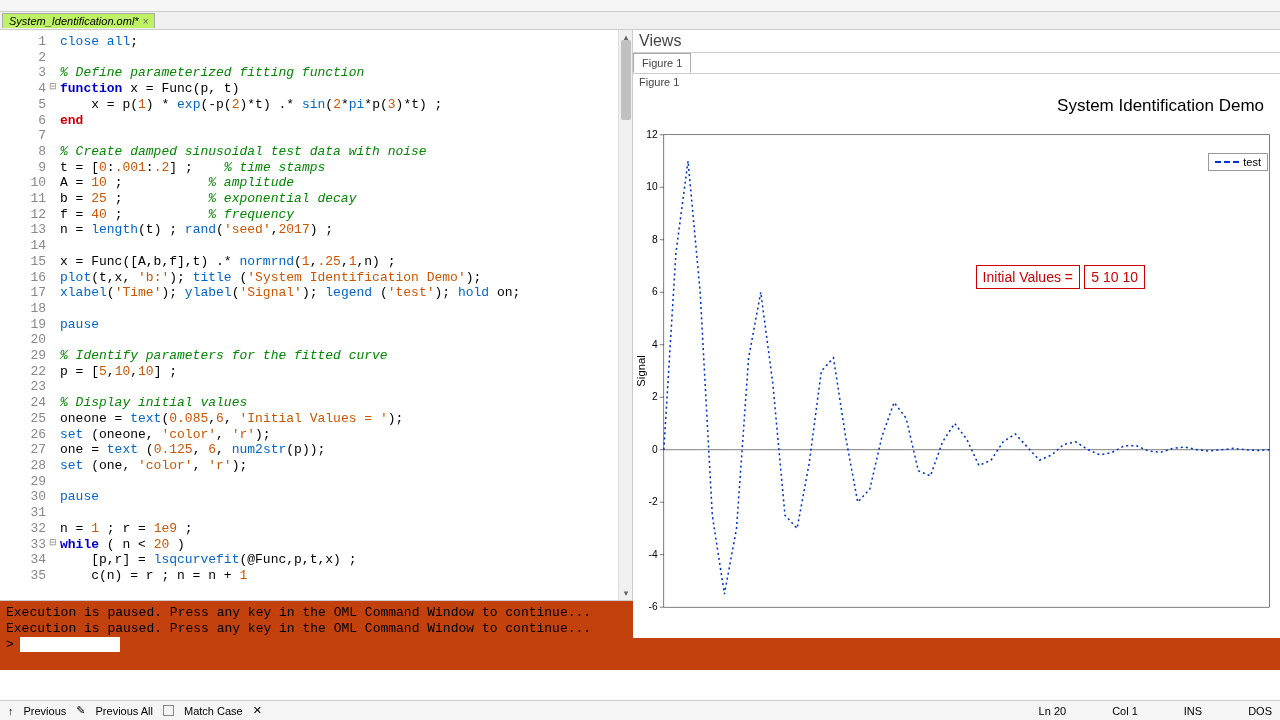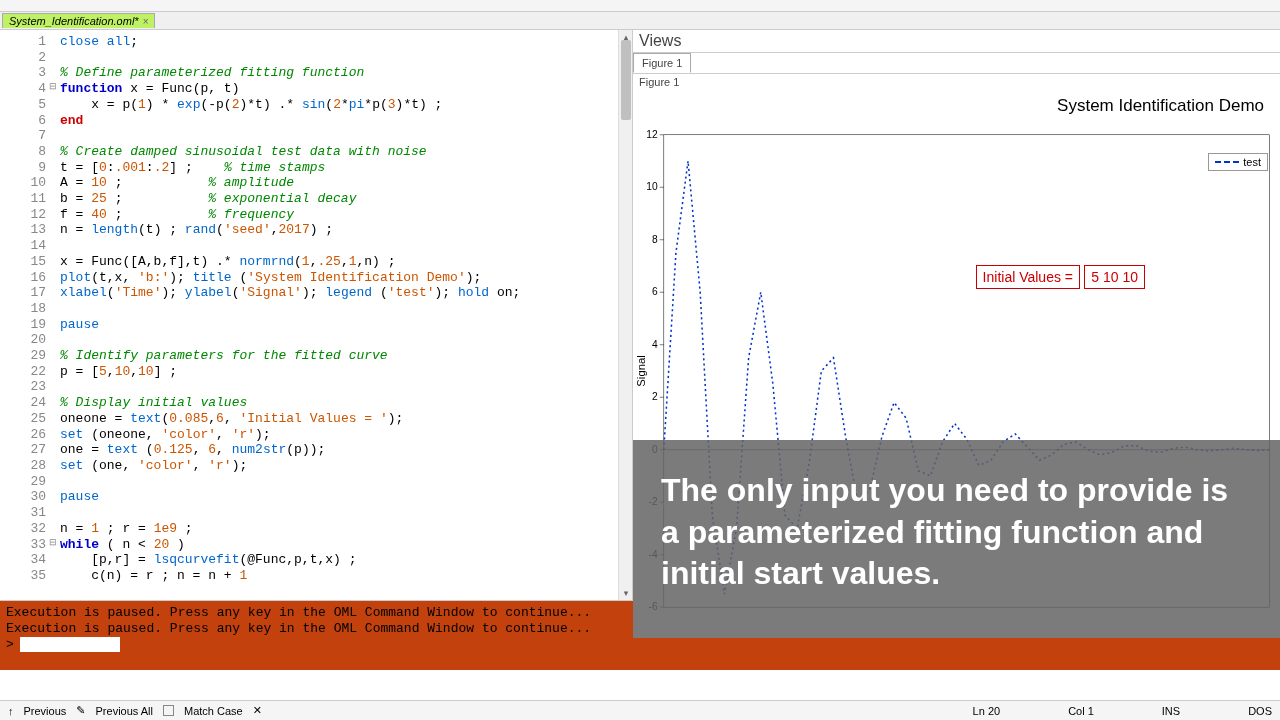--- a/index.html
+++ b/index.html
@@ -48,21 +48,21 @@
 .overlay-message { position: absolute; left: 0; right: 0; bottom: 0; top: 350px; background: rgba(100,100,100,0.85); color: #fff; padding: 30px 28px; font-family: Arial, sans-serif; }
 .overlay-text { font-size: 32px; font-weight: bold; line-height: 1.3; }
 
 .console-panel { height: 70px; border-top: 1px solid #ccc; font-family: 'Courier New', monospace; font-size: 13px; padding: 4px 6px; background: #c2410c; }
 .console-line { line-height: 16px; }
 .prompt-line { display: flex; align-items: center; }
 .cursor-input { border: none; outline: none; font-family: inherit; font-size: inherit; width: 100px; margin-left: 6px; }
 
 .status-bar { position: absolute; bottom: 0; left: 0; right: 0; height: 20px; border-top: 1px solid #ccc; background: #f5f5f5; display: flex; align-items: center; font-size: 11px; padding: 0 8px; gap: 14px; }
 .status-left { display: flex; gap: 10px; align-items: center; }
-.status-right { margin-left: auto; display: flex; gap: 68px; }
+.status-right { margin-left: auto; display: flex; gap: 46px; }
 .checkbox { width: 11px; height: 11px; border: 1px solid #888; display: inline-block; vertical-align: middle; }
 </style>
 </head>
 <body>
 
 <div class="top-bar"></div>
 
 <div class="tab-bar">
   <div class="file-tab">
     <span>System_Identification.oml*</span>
@@ -155,23 +155,20 @@
             <text x="12" y="240" text-anchor="middle" font-size="11" transform="rotate(-90 12 240)">Signal</text>
             <path d="M30 316.6666666666667 L41.8 125 L53.6 35.55555555555554 L65.4 163.33333333333337 L77.2 380.55555555555554 L89 457.22222222222223 L100.8 393.33333333333337 L112.6 227.22222222222223 L124.4 163.33333333333337 L136.2 252.77777777777777 L148 380.55555555555554 L159.79999999999998 393.33333333333337 L171.6 329.44444444444446 L183.39999999999998 240 L195.2 227.22222222222223 L207 303.8888888888889 L218.8 367.77777777777777 L230.60000000000002 355 L242.39999999999995 303.8888888888889 L254.19999999999996 270.66666666666663 L266 286 L277.79999999999995 337.1111111111111 L289.59999999999997 342.22222222222223 L301.4 309 L313.2 291.1111111111111 L325 306.44444444444446 L336.79999999999995 332 L348.59999999999997 326.8888888888889 L360.4 309 L372.2 301.33333333333337 L384 314.11111111111114 L395.8 326.8888888888889 L407.6 321.7777777777778 L419.40000000000003 311.55555555555554 L431.20000000000005 309 L443.00000000000006 316.6666666666667 L454.7999999999999 321.7777777777778 L466.5999999999999 319.22222222222223 L478.3999999999999 312.83333333333337 L490.19999999999993 312.83333333333337 L501.99999999999994 317.94444444444446 L513.8 319.22222222222223 L525.5999999999999 315.3888888888889 L537.3999999999999 314.11111111111114 L549.1999999999999 316.6666666666667 L561 317.94444444444446 L572.8 316.6666666666667 L584.6 315.3888888888889 L596.4 316.6666666666667 L608.2 317.43333333333334 L620 316.6666666666667" fill="none" stroke="#0033cc" stroke-width="1.5" stroke-dasharray="2,3"></path>
           </g>
         </svg>
       <div class="legend-box">
         <span class="legend-line"></span>
         <span>test</span>
       </div>
       <div class="annotation-box anno1">Initial Values =</div>
       <div class="annotation-box anno2">5  10  10</div>
-      <div class="overlay-message">
-        <div class="overlay-text">The only input you need to provide is a parameterized fitting function and initial start values.</div>
-      </div>
     </div>
   </div>
 </div>
 
 <div class="console-panel">
   <div class="console-line">Execution is paused. Press any key in the OML Command Window to continue...</div>
   <div class="console-line">Execution is paused. Press any key in the OML Command Window to continue...</div>
   <div class="prompt-line">
     <span>&gt;</span>
     <input class="cursor-input" style="">

